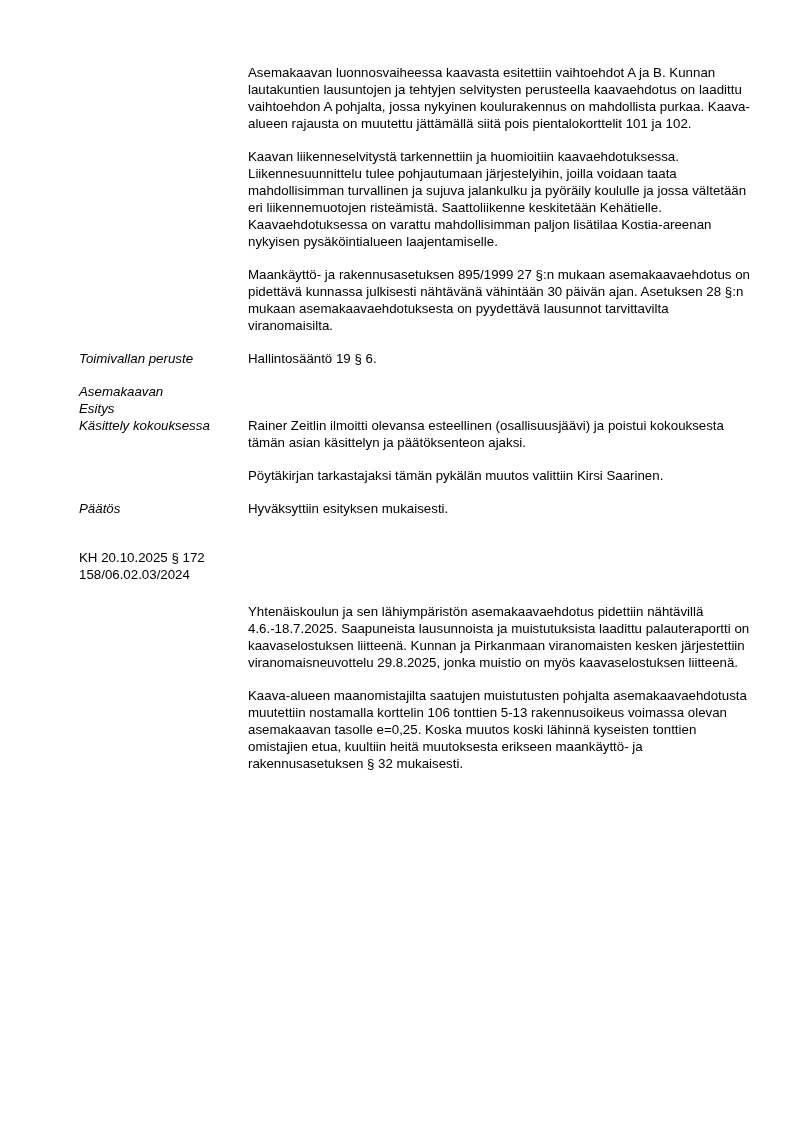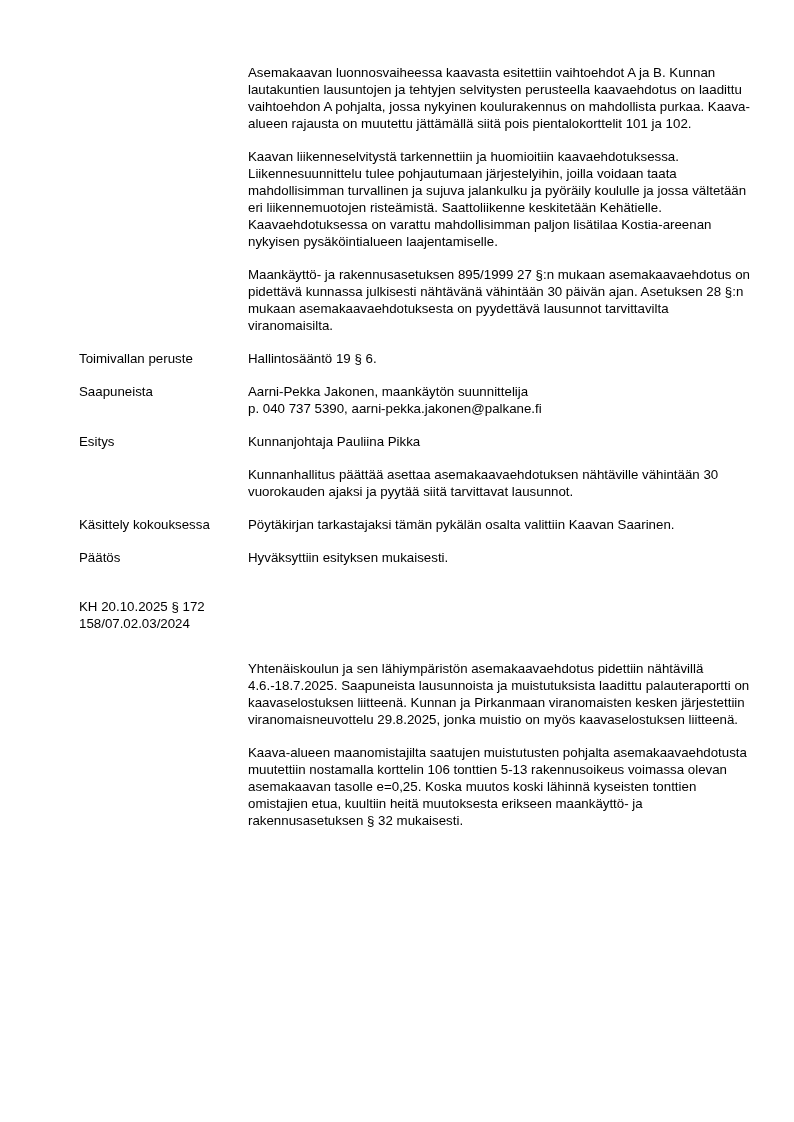--- a/index.html
+++ b/index.html
@@ -20,35 +20,36 @@
       padding: 64px 44px 40px 79px;
       overflow: hidden;
     }
     .row {
       display: grid;
       grid-template-columns: 169px 1fr;
       align-items: start;
     }
     .label {
       padding-right: 10px;
+      font-style: italic;
     }
     .value, .body-col {
       display: flow-root; 
     }
     .body-col {
       margin-left: 169px;
     }
     .para {
       margin: 0 0 16px 0;
     }
     .line {
       margin: 0;
     }
     .kh-block {
-      margin: 16px 0 28px 0;
+      margin: 16px 0 20px 0;
     }
   </style>
 </head>
 <body>
 
 <div class="page">
 
   <div class="body-col">
     <p class="para">Asemakaavan luonnosvaiheessa kaavasta esitettiin vaihtoehdot A ja B. Kunnan lautakuntien lausuntojen ja tehtyjen selvitysten perusteella kaavaehdotus on laadittu vaihtoehdon A pohjalta, jossa nykyinen koulurakennus on mahdollista purkaa. Kaava-alueen rajausta on muutettu jättämällä siitä pois pientalokorttelit 101 ja 102.</p>
     <p class="para">Kaavan liikenneselvitystä tarkennettiin ja huomioitiin kaavaehdotuksessa. Liikennesuunnittelu tulee pohjautumaan järjestelyihin, joilla voidaan taata mahdollisimman turvallinen ja sujuva jalankulku ja pyöräily koululle ja jossa vältetään eri liikennemuotojen risteämistä. Saattoliikenne keskitetään Kehätielle. Kaavaehdotuksessa on varattu mahdollisimman paljon lisätilaa Kostia-areenan nykyisen pysäköintialueen laajentamiselle.</p>
@@ -56,54 +57,45 @@
   </div>
 
   <div class="row">
     <div class="label">Toimivallan peruste</div>
     <div class="value">
       <p class="para">Hallintosääntö 19 § 6.</p>
     </div>
   </div>
 
   <div class="row">
-    <div class="label">Saapuneista</div>
-    <div class="value">
-      <div class="para">
-        <div class="line">Aarni-Pekka Jakonen, maankäytön suunnittelija</div>
-        <div class="line">p. 040 737 5390, aarni-pekka.jakonen@palkane.fi</div>
-      </div>
-    </div>
+    <div class="label">Asemakaavan</div>
   </div>
 
   <div class="row">
     <div class="label">Esitys</div>
-    <div class="value">
-      <p class="para">Kunnanjohtaja Pauliina Pikka</p>
-      <p class="para">Kunnanhallitus päättää asettaa asemakaavaehdotuksen nähtäville vähintään 30 vuorokauden ajaksi ja pyytää siitä tarvittavat lausunnot.</p>
-    </div>
   </div>
 
   <div class="row">
     <div class="label">Käsittely kokouksessa</div>
     <div class="value">
-      <p class="para">Pöytäkirjan tarkastajaksi tämän pykälän osalta valittiin Kaavan Saarinen.</p>
+      <p class="para">Rainer Zeitlin ilmoitti olevansa esteellinen (osallisuusjäävi) ja poistui kokouksesta tämän asian käsittelyn ja päätöksenteon ajaksi.</p>
+      <p class="para">Pöytäkirjan tarkastajaksi tämän pykälän muutos valittiin Kirsi Saarinen.</p>
     </div>
   </div>
 
   <div class="row">
     <div class="label">Päätös</div>
     <div class="value">
       <p class="para">Hyväksyttiin esityksen mukaisesti.</p>
     </div>
   </div>
 
   <div class="kh-block">
     <div class="line">KH 20.10.2025 § 172</div>
-    <div class="line">158/07.02.03/2024</div>
+    <div class="line">158/06.02.03/2024</div>
   </div>
 
   <div class="body-col">
     <p class="para">Yhtenäiskoulun ja sen lähiympäristön asemakaavaehdotus pidettiin nähtävillä 4.6.-18.7.2025. Saapuneista lausunnoista ja muistutuksista laadittu palauteraportti on kaavaselostuksen liitteenä. Kunnan ja Pirkanmaan viranomaisten kesken järjestettiin viranomaisneuvottelu 29.8.2025, jonka muistio on myös kaavaselostuksen liitteenä.</p>
     <p class="para">Kaava-alueen maanomistajilta saatujen muistutusten pohjalta asemakaavaehdotusta muutettiin nostamalla korttelin 106 tonttien 5-13 rakennusoikeus voimassa olevan asemakaavan tasolle e=0,25. Koska muutos koski lähinnä kyseisten tonttien omistajien etua, kuultiin heitä muutoksesta erikseen maankäyttö- ja rakennusasetuksen § 32 mukaisesti.</p>
   </div>
 
 </div>
 
 </body></html>

